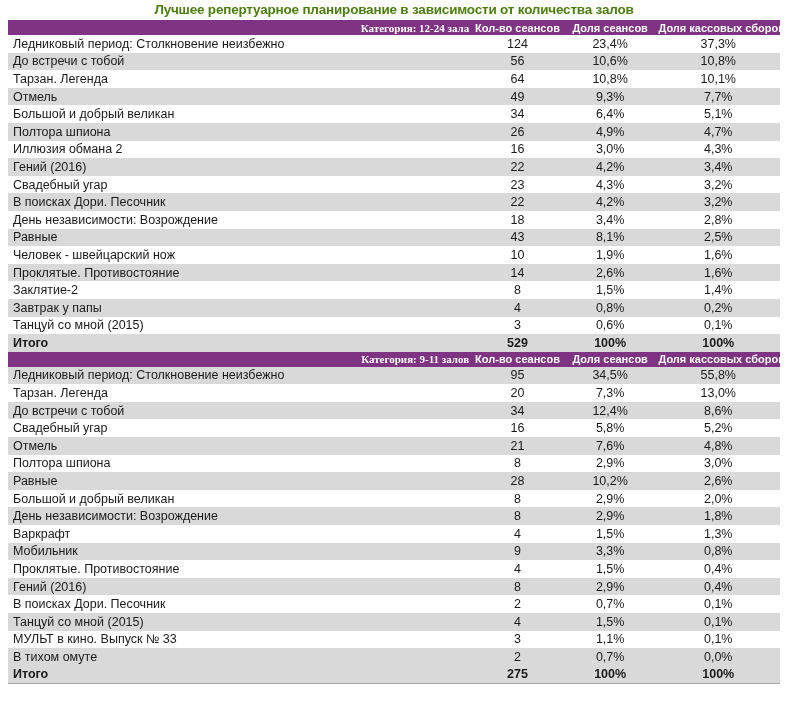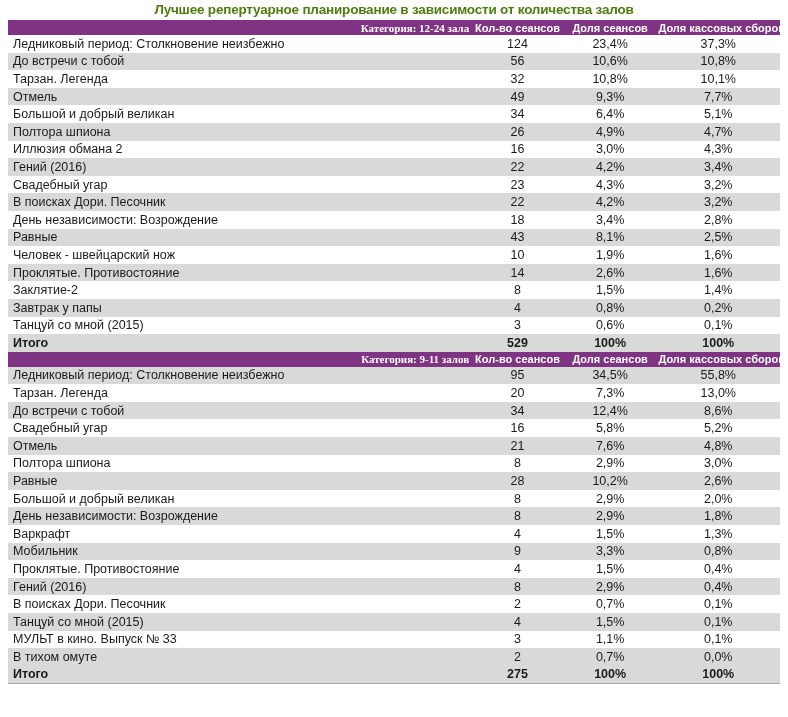--- a/index.html
+++ b/index.html
@@ -88,21 +88,21 @@
         <td>37,3%</td>
       </tr>
       <tr class="gray">
         <td>До встречи с тобой</td>
         <td>56</td>
         <td>10,6%</td>
         <td>10,8%</td>
       </tr>
       <tr>
         <td>Тарзан. Легенда</td>
-        <td>32</td>
+        <td>64</td>
         <td>10,8%</td>
         <td>10,1%</td>
       </tr>
       <tr class="gray">
         <td>Отмель</td>
         <td>49</td>
         <td>9,3%</td>
         <td>7,7%</td>
       </tr>
       <tr>

